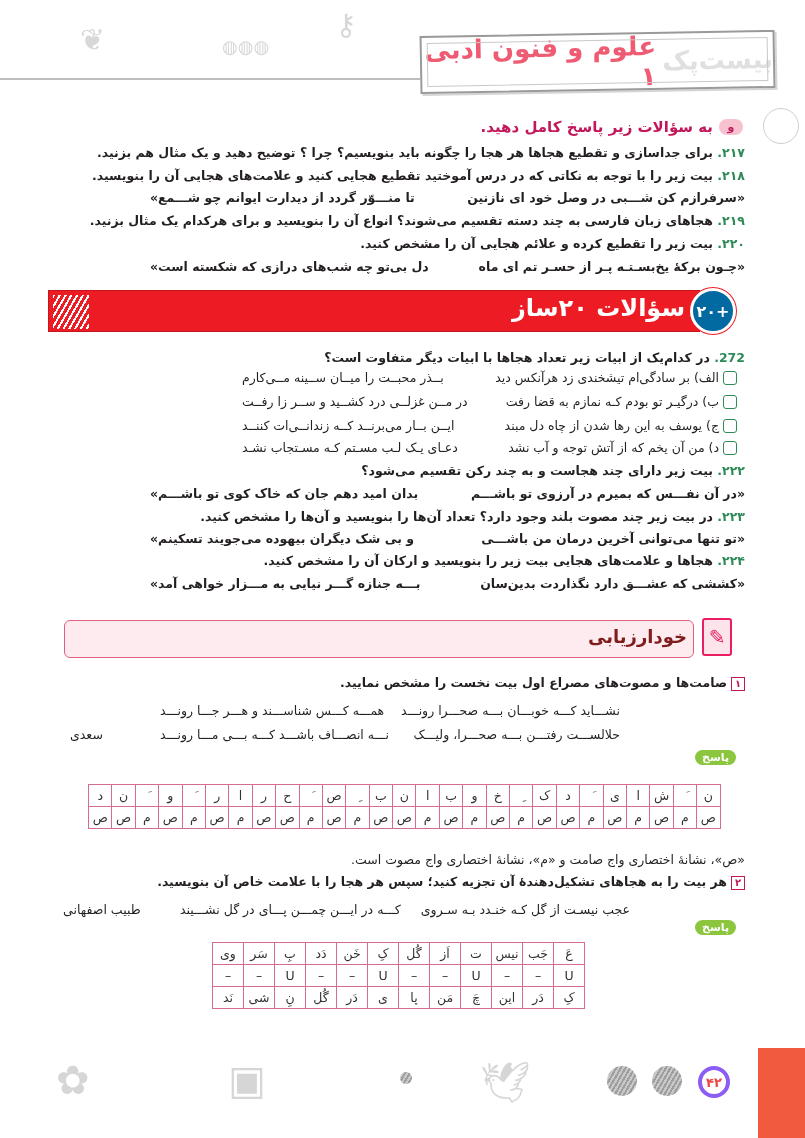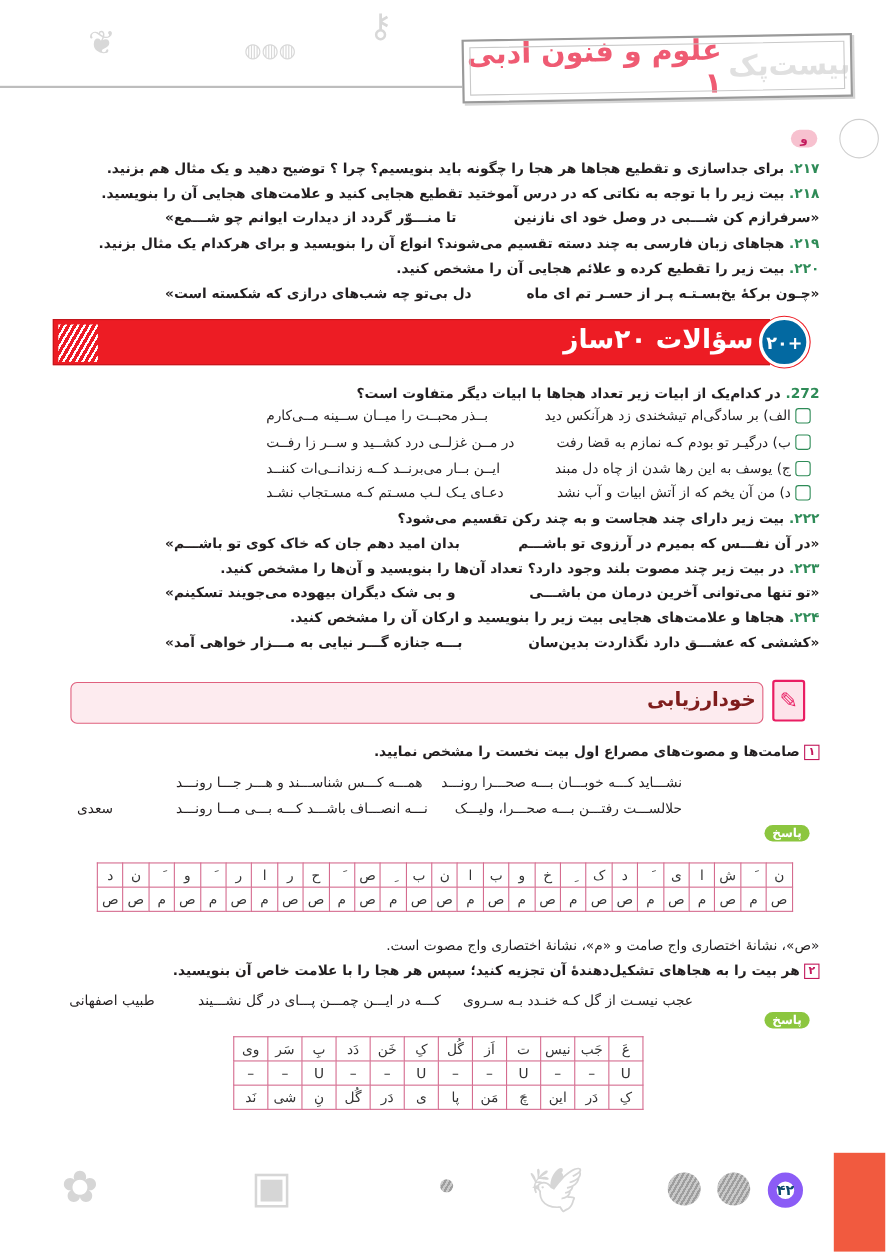--- a/index.html
+++ b/index.html
@@ -82,22 +82,22 @@
   table.grid td {
     border: 1.2px solid #d56c8f; text-align: center; font-size: 12.5px; color: #333;
     padding: 0; font-family: "DejaVu Sans", sans-serif;
   }
   #t1 td { width: 23.4px; height: 22px; }
   #t2 td { width: 31px; height: 22px; }
 
   
   .footer-tab { position: absolute; left: 758px; top: 1048px; width: 47px; height: 90px; background: #f15a3f; }
   .page-num {
-    position: absolute; left: 698px; top: 1066px; width: 32px; height: 32px; border: 8px solid #8b5cf6;
-    border-radius: 50%; color: #0c4a6e; font-size: 13px; font-weight: bold;
+    position: absolute; left: 698px; top: 1066px; width: 32px; height: 32px; border: 4px solid #8b5cf6;
+    border-radius: 50%; color: #ef4444; font-size: 13px; font-weight: bold;
     display: flex; align-items: center; justify-content: center;
   }
   .dot {
     position: absolute; width: 30px; height: 30px; border-radius: 50%;
     background: repeating-linear-gradient(120deg, #9e9e9e 0 2px, #c9c9c9 2px 4px);
   }
   .foot-deco { position: absolute; color: #d6d6d6; font-size: 40px; line-height: 1; }
 </style>
 </head>
 <body>
@@ -107,20 +107,21 @@
 <span class="deco" style="left:222px;top:38px;font-size:18px;">◍◍◍</span>
 <span class="deco" style="left:335px;top:10px;">⚷</span>
 <div class="book-title-box">
   <span class="bt-grey">بیست‌پک</span>
   <span class="bt-pink">علوم و فنون ادبی ۱</span>
 </div>
 
 <div class="sec-circle"></div>
 <div class="sec-head">
   <span class="sec-badge">و</span>
+  <span class="sec-title">به سؤالات زیر پاسخ کامل دهید.</span>
 </div>
 
 <div class="q" style="top:145px;">
   <span class="qnum">۲۱۷.</span>
   <span>برای جداسازی و تقطیع هجاها هر هجا را چگونه باید بنویسیم؟ چرا ؟ توضیح دهید و یک مثال هم بزنید.</span>
 </div>
 <div class="q" style="top:168px;">
   <span class="qnum">۲۱۸.</span>
   <span>بیت زیر را با توجه به نکاتی که در درس آموختید تقطیع هجایی کنید و علامت‌های هجایی آن را بنویسید.</span>
 </div>
@@ -157,21 +158,21 @@
   <span>ب) درگیـر تو بودم کـه نمازم به قضا رفت</span>
 </div>
 <div class="verse" style="left:242px;top:394px;font-weight:normal;">در مــن غزلــی درد کشــید و ســر زا رفــت</div>
 <div class="opt" style="right:68px;top:418px;">
   <span class="chk"></span>
   <span>ج) یوسف به این رها شدن از چاه دل مبند</span>
 </div>
 <div class="verse" style="left:242px;top:418px;font-weight:normal;">ایــن بــار می‌برنــد کــه زندانــی‌ات کننــد</div>
 <div class="opt" style="right:68px;top:440px;">
   <span class="chk"></span>
-  <span>د) من آن یخم که از آتش ابیات و آب نشد</span>
+  <span>د) من آن یخم که از آتش توجه و آب نشد</span>
 </div>
 <div class="verse" style="left:242px;top:440px;font-weight:normal;">دعـای یـک لـب مسـتم کـه مسـتجاب نشـد</div>
 
 <div class="q" style="top:463px;">
   <span class="qnum">۲۲۲.</span>
   <span>بیت زیر دارای چند هجاست و به چند رکن تقسیم می‌شود؟</span>
 </div>
 <div class="verse" style="right:60px;top:486px;">«در آن نفـــس که بمیرم در آرزوی تو باشـــم</div>
 <div class="verse" style="left:150px;top:486px;">بدان امید دهم جان که خاک کوی تو باشـــم»</div>
 <div class="q" style="top:509px;">

